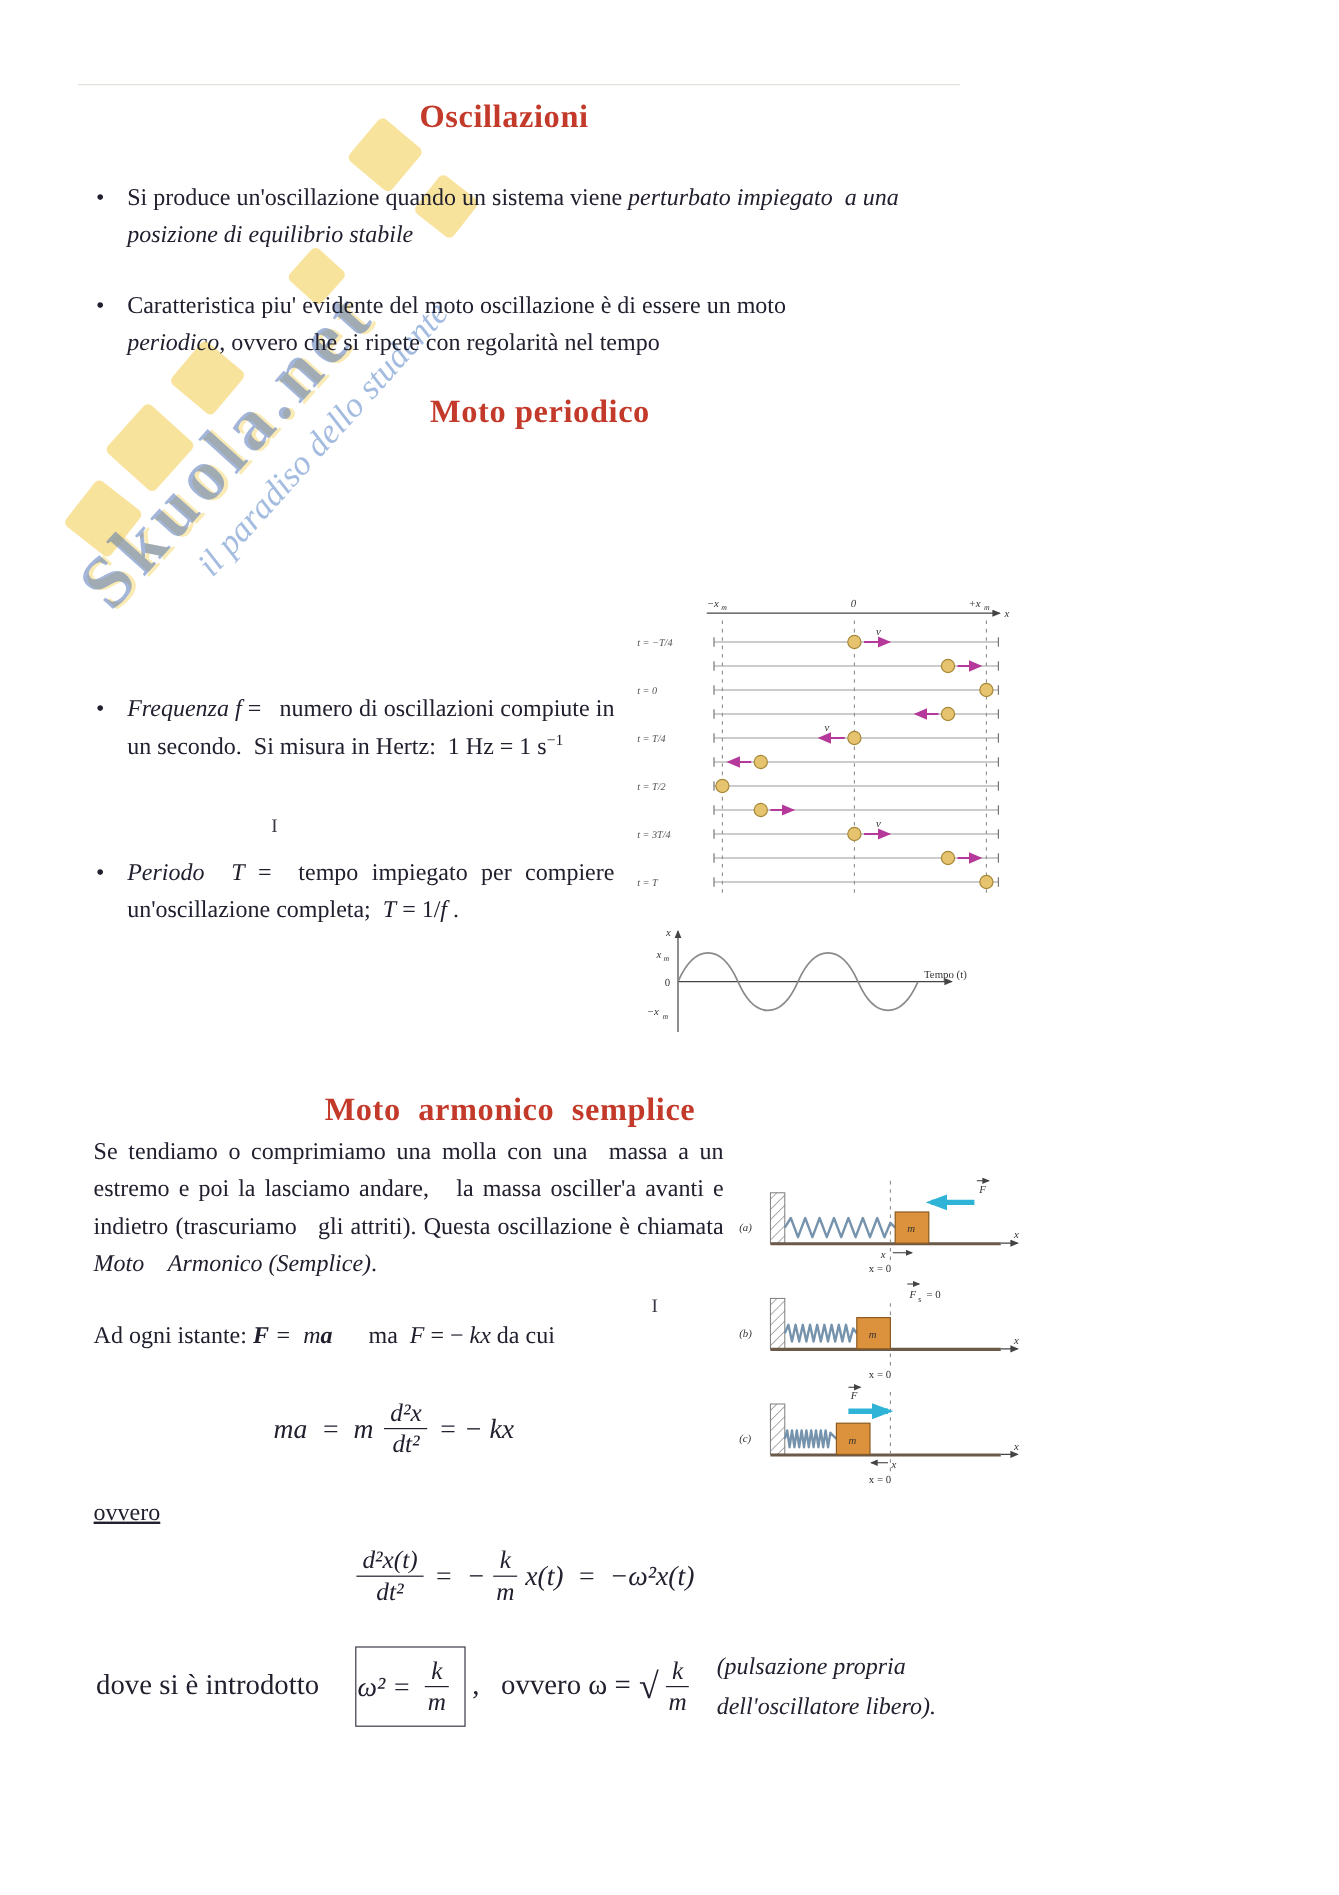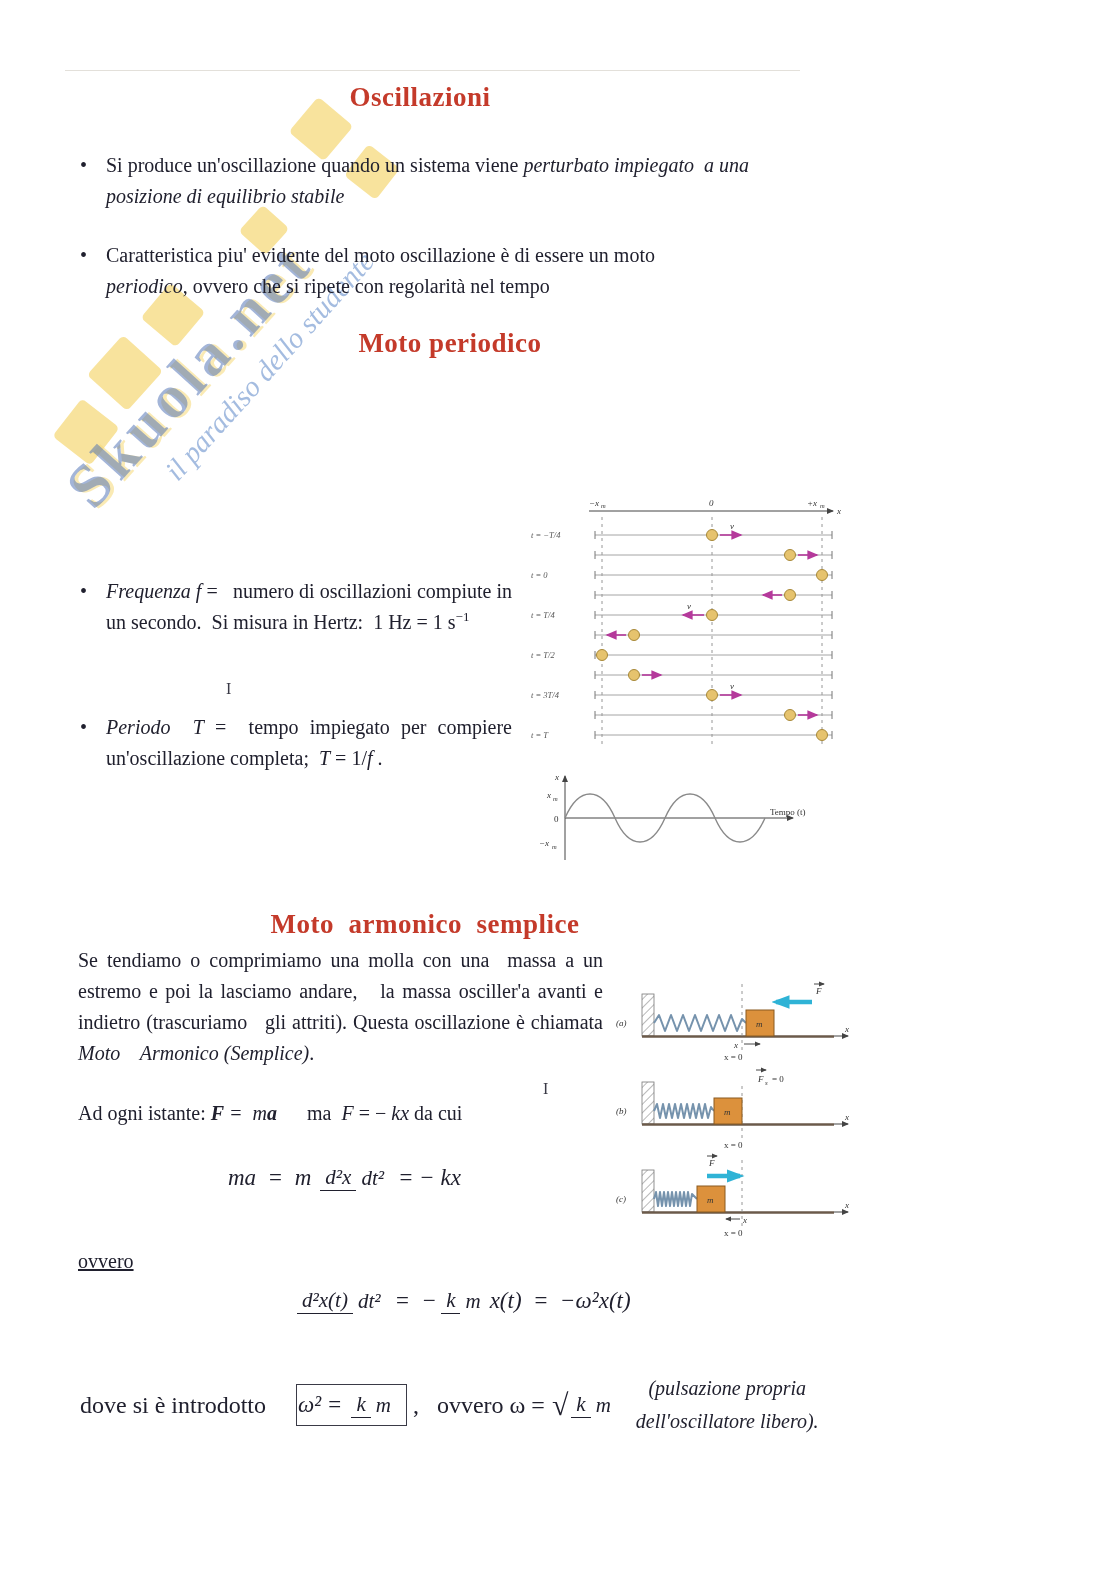--- a/index.html
+++ b/index.html
@@ -67,27 +67,27 @@
   .floor{stroke:#6b5a4a;stroke-width:2.6;}
   .wall{fill:url(#hatch);stroke:#777;stroke-width:.8;}
   .block{fill:var(--block-fill);stroke:#8a5a20;stroke-width:1;}
   .cyan{stroke:var(--fig-cyan);stroke-width:4.5;}
   .vec{stroke:#333;stroke-width:.9;}
   
   .math-row{
     position:absolute;display:flex;align-items:center;
     font-size:23px;font-style:italic;color:var(--ink);
   }
-  .frac{display:inline-flex;flex-direction:row;align-items:flex-end;margin:0 9px;line-height:1.2;font-size:21px;}
+  .frac{display:inline-flex;flex-direction:column;align-items:center;margin:0 9px;line-height:1.2;font-size:21px;}
   .frac .num{border-bottom:1.7px solid currentColor;padding:0 5px;}
   .frac .den{padding:0 5px;}
   .up{font-style:normal;font-size:24px;}
   .wbox{border:1.7px solid #3a3a46;padding:7px 1px;display:inline-flex;align-items:center;margin-left:30px;}
   .sqrt{font-size:30px;font-style:normal;margin:0 1px;}
-  .puls{margin-left:18px;font-size:20px;line-height:1.65;font-style:italic;text-align:center;}
+  .puls{margin-left:18px;font-size:20px;line-height:1.65;font-style:italic;}
   .artifact{position:absolute;font-size:16px;color:#3a3a46;}
 </style>
 </head>
 <body>
 
 <div class="page">
 
   <div>
     <div class="wm-patch" style="left:298px;top:106px;width:46px;height:46px;transform:rotate(40deg);"></div>
     <div class="wm-patch" style="left:352px;top:152px;width:40px;height:40px;transform:rotate(38deg);"></div>

